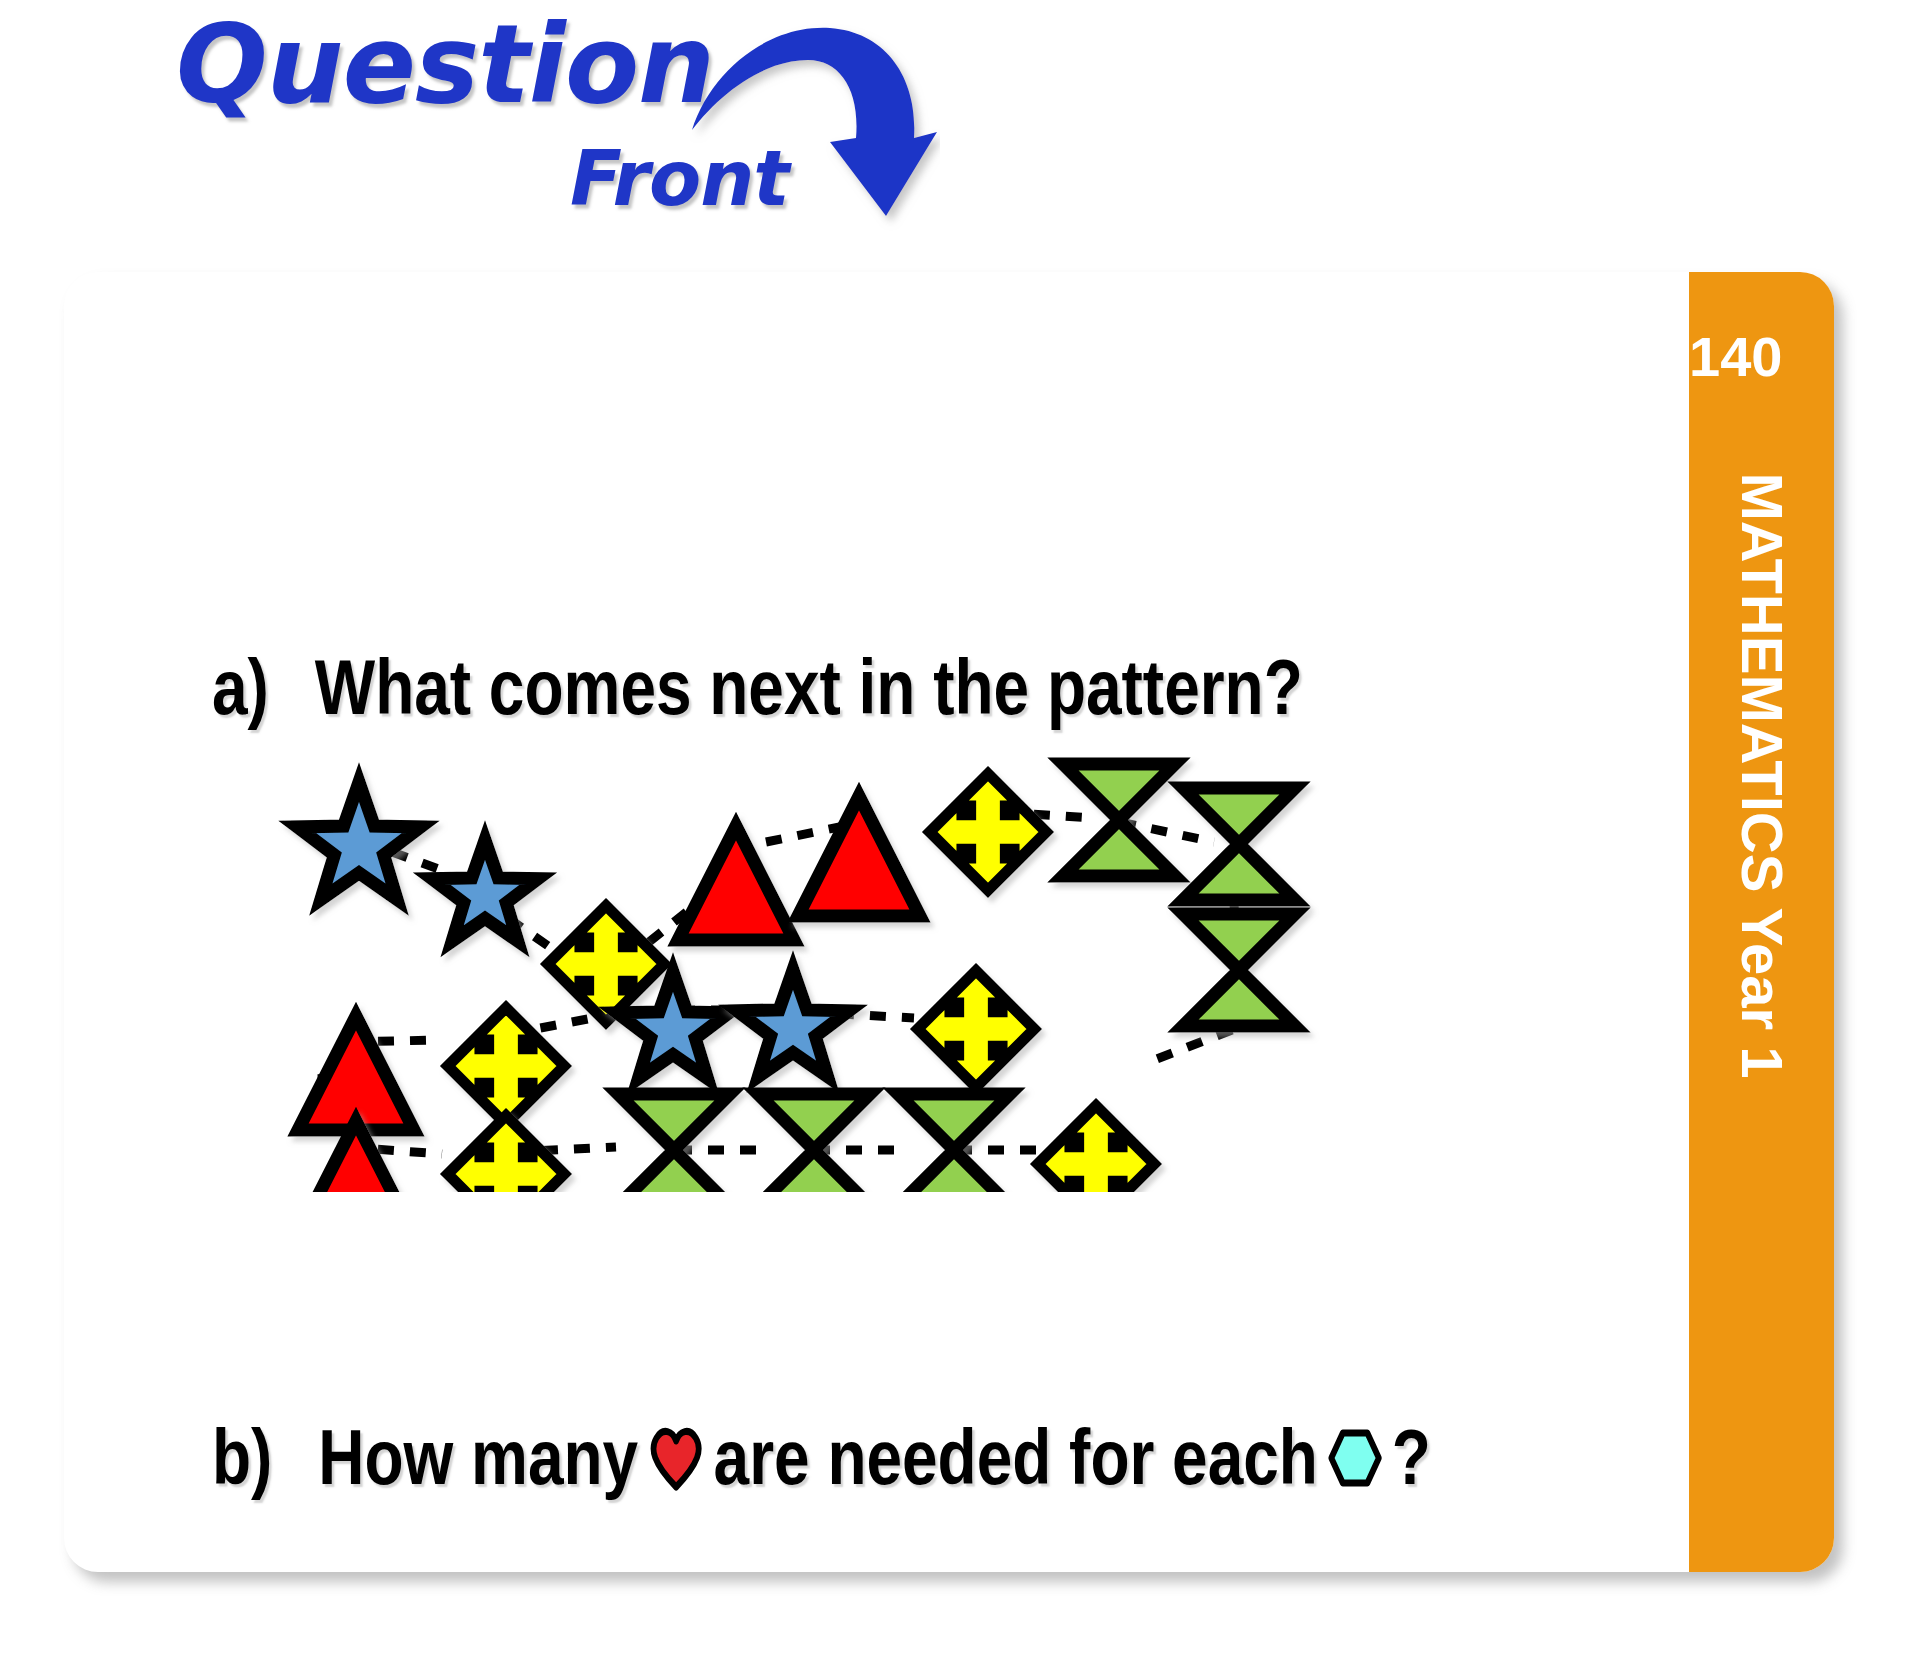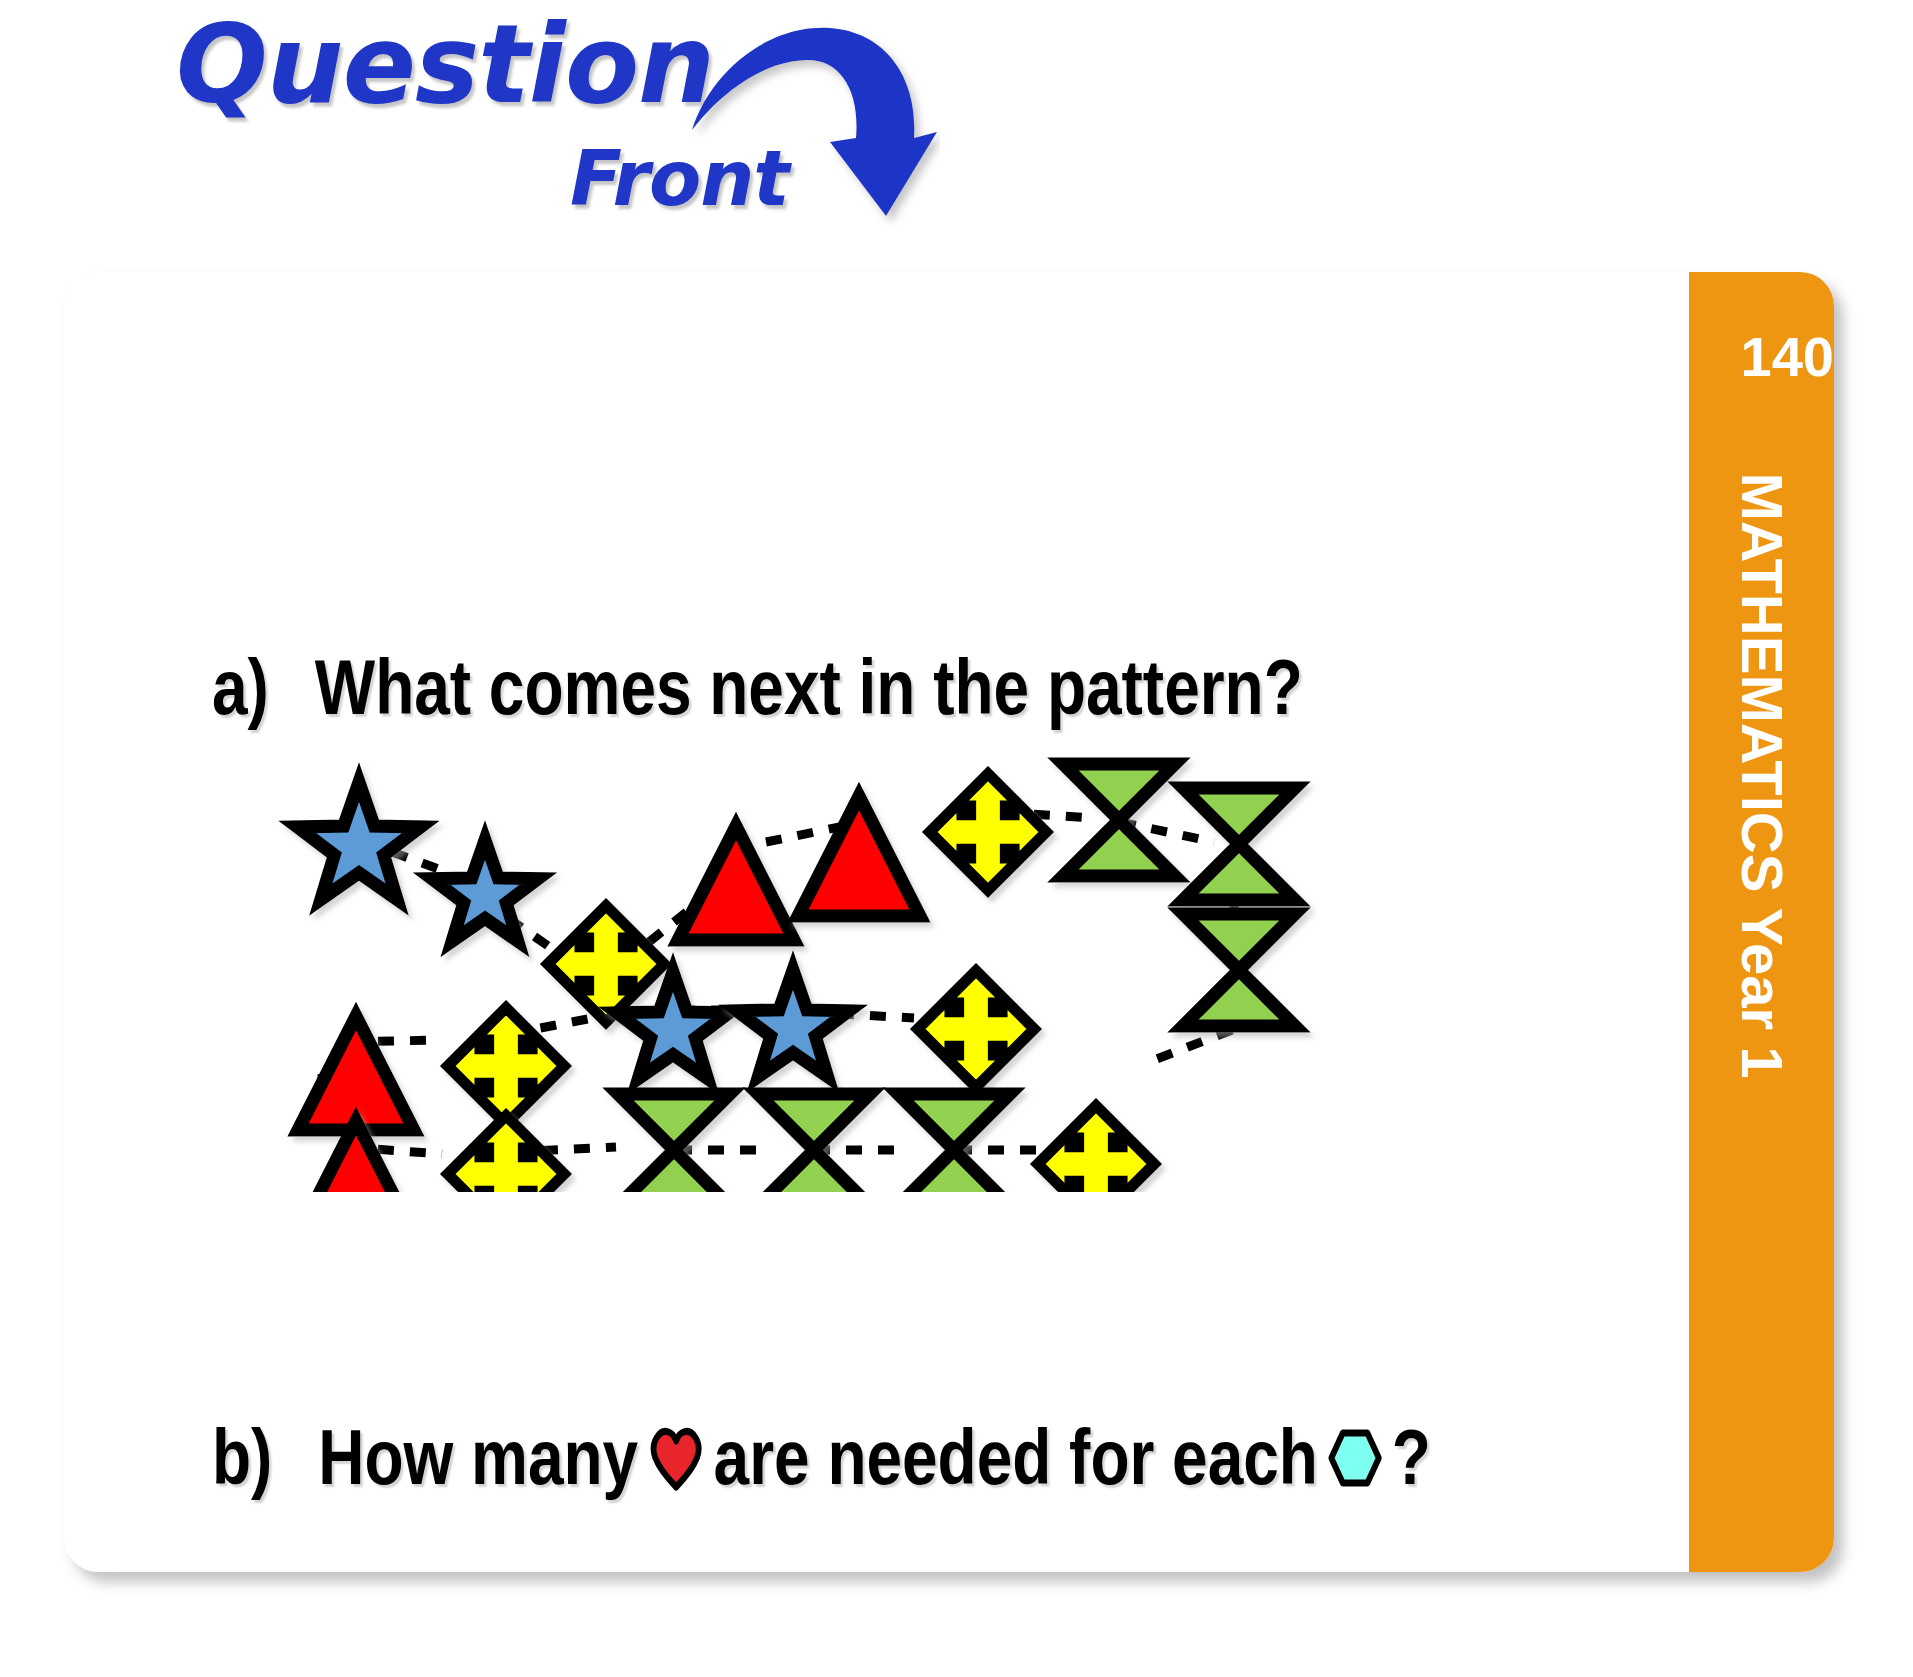--- a/index.html
+++ b/index.html
@@ -39,21 +39,21 @@
   #card-body{position:absolute;left:0;top:0;width:1625px;height:100%;}
 
   
   #sidebar{
     position:absolute;right:0;top:0;
     width:145px;height:100%;
     background:#EE9611;
   }
   #page-number{
     position:absolute;left:0;top:52px;width:100%;
-    text-align:right;color:#ffffff;
+    text-align:left;color:#ffffff;
     font-size:56px;font-weight:bold;
     font-family:"Liberation Sans", sans-serif;
   }
   #sidebar-title{
     position:absolute;left:50%;top:470px;
     transform:translateX(-50%) rotate(90deg);
     transform-origin:center center;
     color:#ffffff;font-size:58px;font-weight:bold;
     white-space:nowrap;
     font-family:"Liberation Sans", sans-serif;

